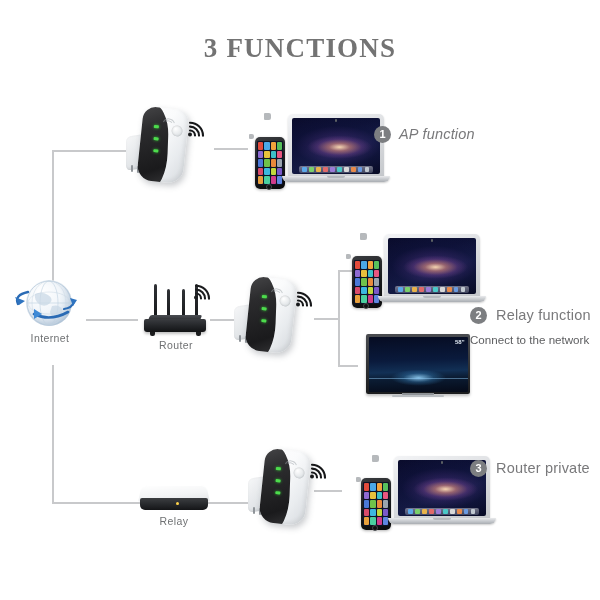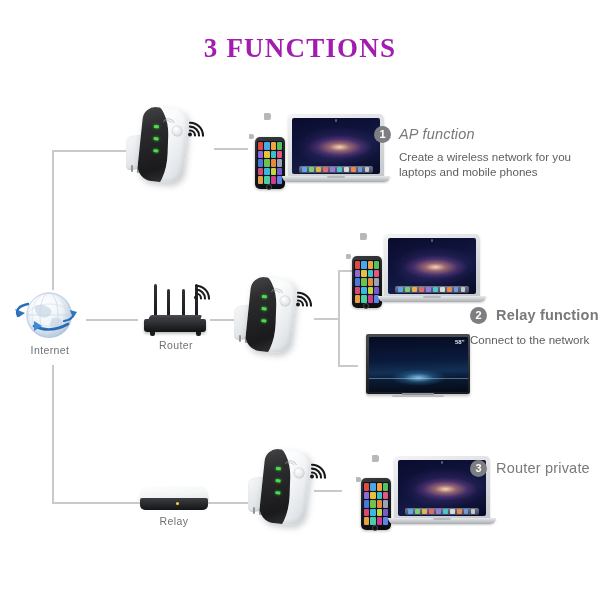--- a/index.html
+++ b/index.html
@@ -7,21 +7,21 @@
     width:600px;height:600px;background:#ffffff;
     font-family:"Liberation Sans", sans-serif;
     overflow:hidden;position:relative;
   }
   #stage{position:absolute;left:0;top:0;width:600px;height:600px;}
 
   
   .title{
     position:absolute;left:0;top:33px;width:600px;text-align:center;
     font-family:"Liberation Serif", serif;
-    font-size:27px;font-weight:bold;letter-spacing:1.2px;color:#a21caf;
+    font-size:27px;font-weight:bold;letter-spacing:1.2px;color:#737373;
   }
 
   
   .ln{position:absolute;background:#c8c9cb;}
   .lnh{height:1.6px;}
   .lnv{width:1.6px;}
 
   
   .devlabel{
     position:absolute;text-align:center;
@@ -205,21 +205,21 @@
 
   <div class="ln lnh" style="left:214px;top:148px;width:34px;"></div>
 
   <div class="ln lnh" style="left:314px;top:318px;width:26px;"></div>
   <div class="ln lnv" style="left:338px;top:270px;height:96px;"></div>
   <div class="ln lnh" style="left:338px;top:270px;width:24px;"></div>
   <div class="ln lnh" style="left:338px;top:365px;width:20px;"></div>
 
   <div class="ln lnh" style="left:314px;top:490px;width:28px;"></div>
 
-  <div class="globe-wrap" style="left:12px;top:284px;width:76px;height:64px;">
+  <div class="globe-wrap" style="left:12px;top:272px;width:76px;height:64px;">
     <div class="globe"></div>
     <svg class="globe-grid" viewBox="0 0 46 46">
       <ellipse cx="23" cy="23" rx="22" ry="22" fill="none" stroke="#aec3d6" stroke-width=".7"></ellipse>
       <ellipse cx="23" cy="23" rx="9" ry="22" fill="none" stroke="#bed0df" stroke-width=".6"></ellipse>
       <ellipse cx="23" cy="23" rx="17" ry="22" fill="none" stroke="#c8d7e3" stroke-width=".5"></ellipse>
       <line x1="1" y1="23" x2="45" y2="23" stroke="#bed0df" stroke-width=".6"></line>
       <ellipse cx="23" cy="23" rx="21" ry="11" fill="none" stroke="#c8d7e3" stroke-width=".5"></ellipse>
       <path d="M9 14 q7 -3 13 1 q6 4 2 8 q-5 5 -11 1 q-5 -4 -4 -10z" fill="#c9d8e6" opacity=".75"></path>
       <path d="M26 26 q7 -2 10 3 q2 5 -4 7 q-7 2 -8 -4z" fill="#c9d8e6" opacity=".75"></path>
     </svg>
@@ -385,21 +385,20 @@
           <i style="background:#c0c8d0"></i>
         </div>
       </div>
     </div>
     <div class="lt-base"></div>
     <div class="lt-notch"></div>
   </div>
 
   <div class="badge" style="left:374px;top:126px;">1</div>
   <div class="fn-title" style="left:399px;top:126px;font-style:italic;">AP function</div>
-  <div class="fn-desc" style="left:399px;top:150px;width:176px;">Create a wireless network for you laptops and mobile phones</div>
 
   <div class="dot" style="left:360px;top:233px;"></div>
   <div class="dot sm" style="left:346px;top:254px;"></div>
 
   <div class="phone" style="left:352px;top:256px;width:32px;height:54px;">
     <div class="ph-body">
       <div class="ph-screen">
         <i style="background:#e24b3c"></i>
           <i style="background:#4aa8e8"></i>
           <i style="background:#f2a33c"></i>
@@ -452,21 +451,21 @@
       <div class="tv-screen">
         <div class="tv-horizon"></div>
         <div class="tv-badge">58"</div>
       </div>
     </div>
     <div class="tv-stand"></div>
     <div class="tv-foot"></div>
   </div>
 
   <div class="badge" style="left:470px;top:307px;">2</div>
-  <div class="fn-title" style="left:496px;top:307px;font-weight:bold;">Relay function</div>
+  <div class="fn-title" style="left:496px;top:307px;">Relay function</div>
   <div class="fn-desc" style="left:470px;top:333px;width:128px;">Connect to the network</div>
 
   <div class="dot" style="left:372px;top:455px;"></div>
   <div class="dot sm" style="left:356px;top:477px;"></div>
 
   <div class="phone" style="left:361px;top:478px;width:32px;height:54px;">
     <div class="ph-body">
       <div class="ph-screen">
         <i style="background:#e24b3c"></i>
           <i style="background:#4aa8e8"></i>

